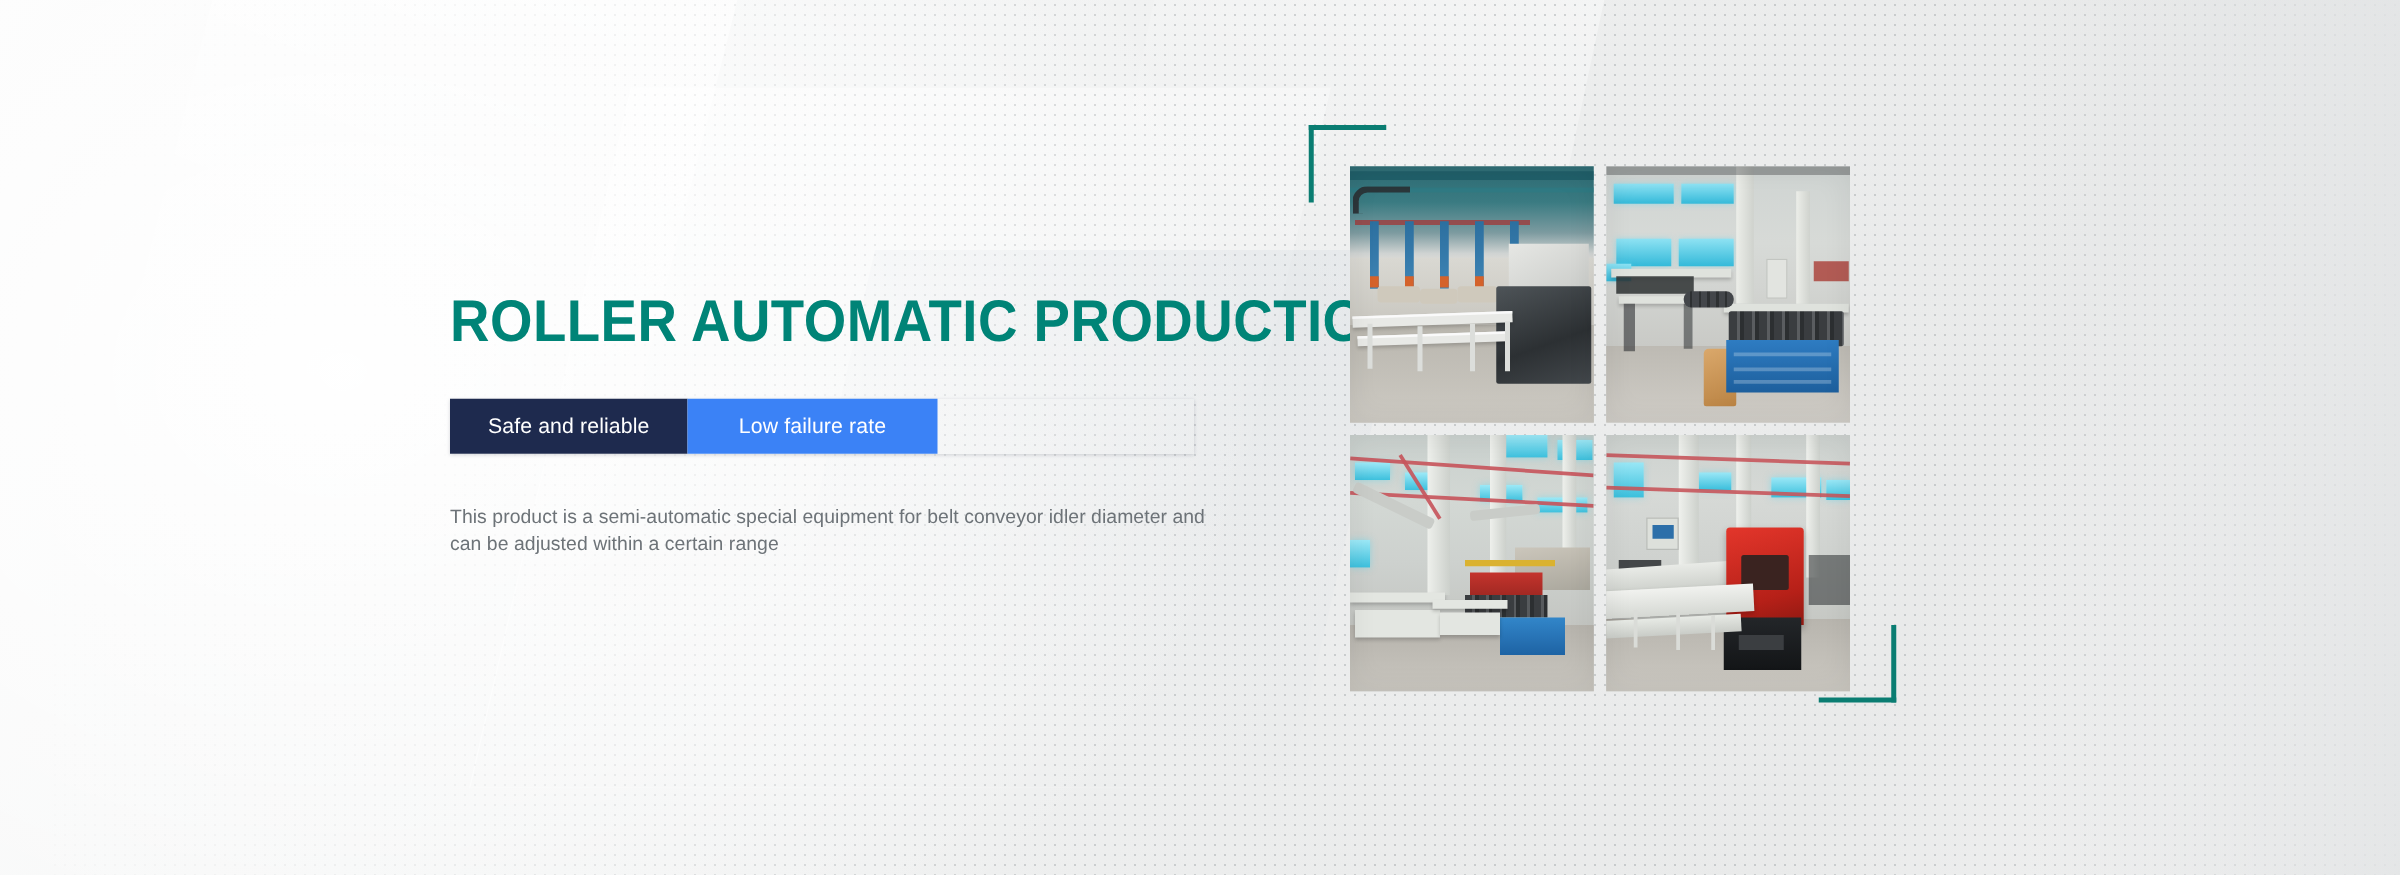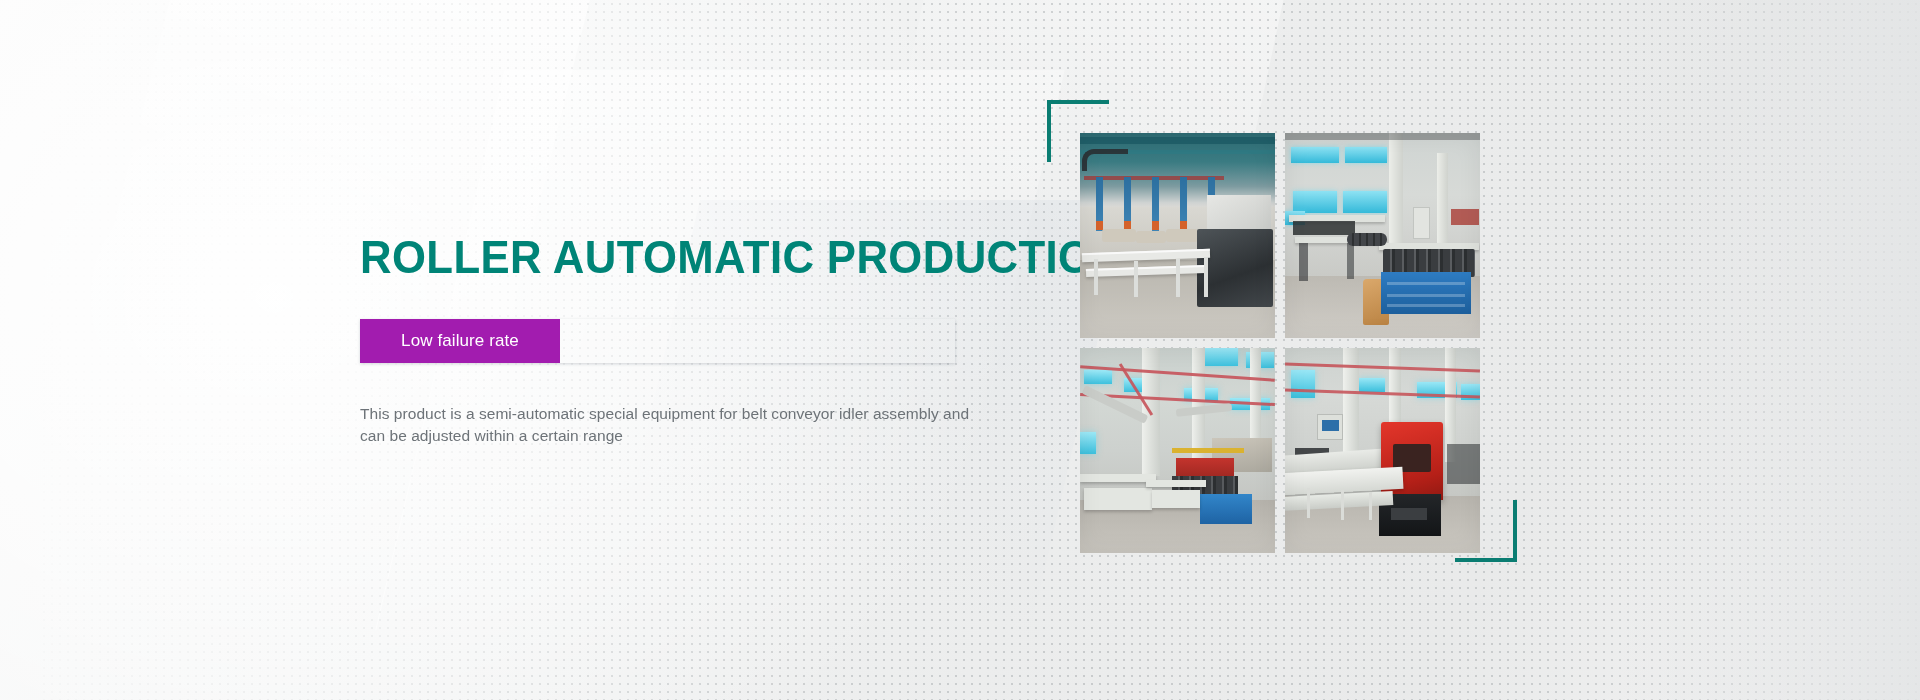--- a/index.html
+++ b/index.html
@@ -83,21 +83,21 @@
   }
   .pill{
     display:flex; align-items:center; justify-content:center;
     color:#ffffff;
     font-size:17px;
     font-weight:400;
     letter-spacing:.1px;
     white-space:nowrap;
   }
   .pill-0{ flex:0 0 190px; background:#1e2a4e; }
-  .pill-1{ flex:0 0 200px; background:#a21caf; }
+  .pill-1{ flex:0 0 200px; background:#3b82f6; }
   .pill-2{ flex:1 1 auto;  background:#34b0bb; }
 
   .body-copy{
     margin-top:40px;
     font-size:15.5px;
     line-height:1.42;
     color:#6d7378;
     letter-spacing:.05px;
   }
   .body-copy p{ white-space:nowrap; }
@@ -279,25 +279,26 @@
 <div class="pane pane-4"></div>
 <div class="bg-dots"></div>
 <div class="bg-glow"></div>
 <div class="vig-right"></div>
 
 <div class="left-col">
 
   <h1 class="headline">ROLLER AUTOMATIC PRODUCTION LINE</h1>
 
   <div class="pill-bar">
+    <div class="pill pill-0">Safe and reliable</div>
     <div class="pill pill-1">Low failure rate</div>
   </div>
 
   <div class="body-copy">
-    <p>This product is a semi-automatic special equipment for belt conveyor idler assembly and</p>
+    <p>This product is a semi-automatic special equipment for belt conveyor idler diameter and</p>
     <p>can be adjusted within a certain range</p>
   </div>
 </div>
 
 <div class="bracket br-tl">
   <i class="h"></i>
   <i class="v"></i>
 </div>
 <div class="bracket br-br">
   <i class="h"></i>

